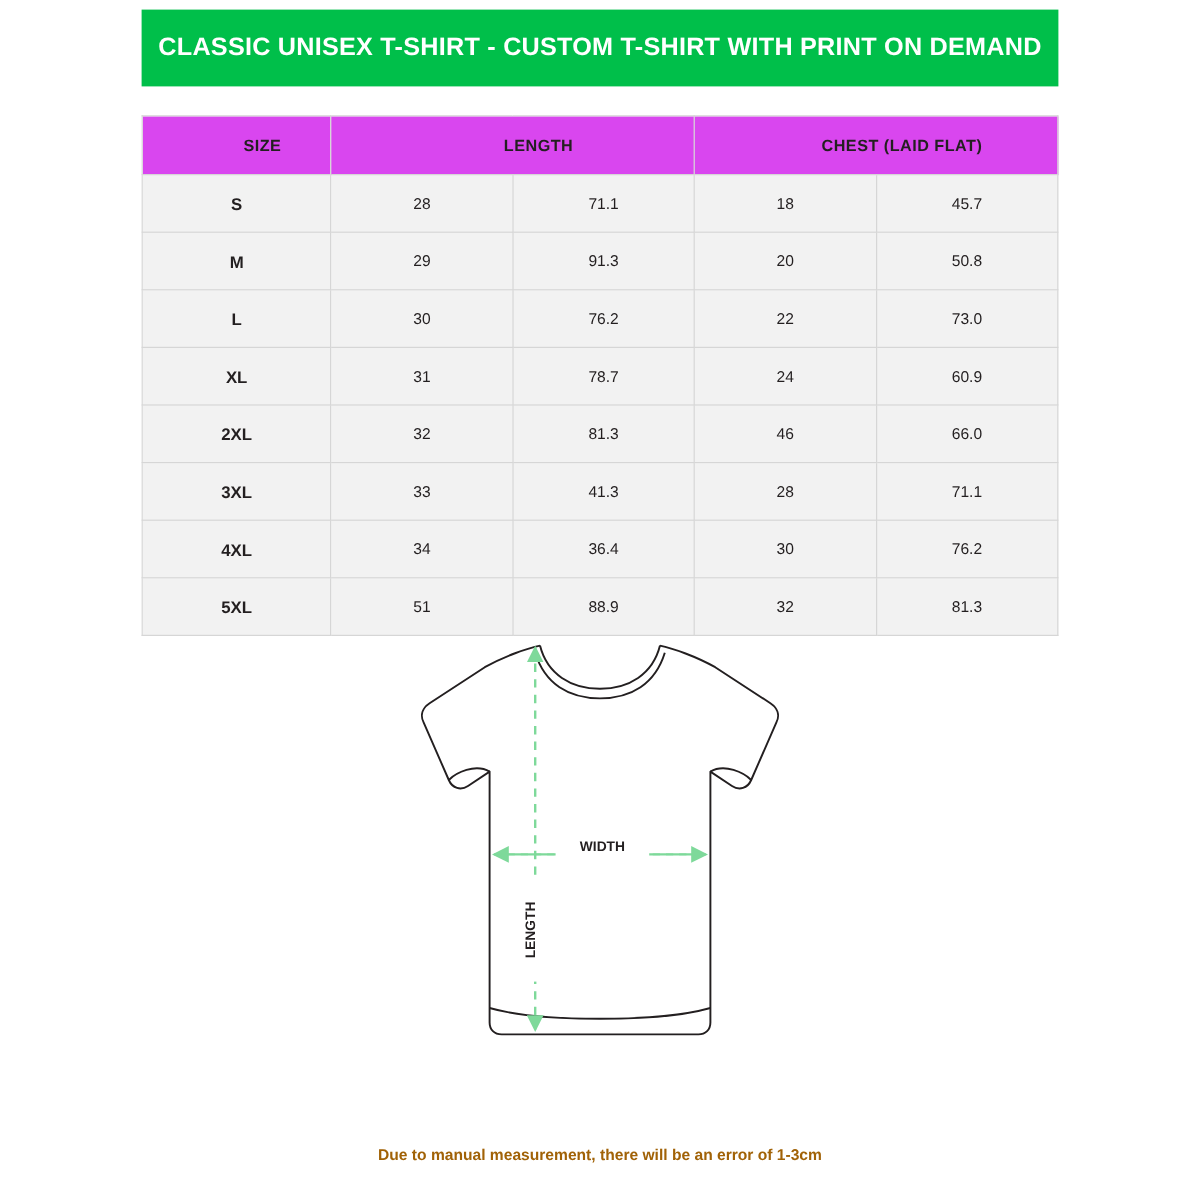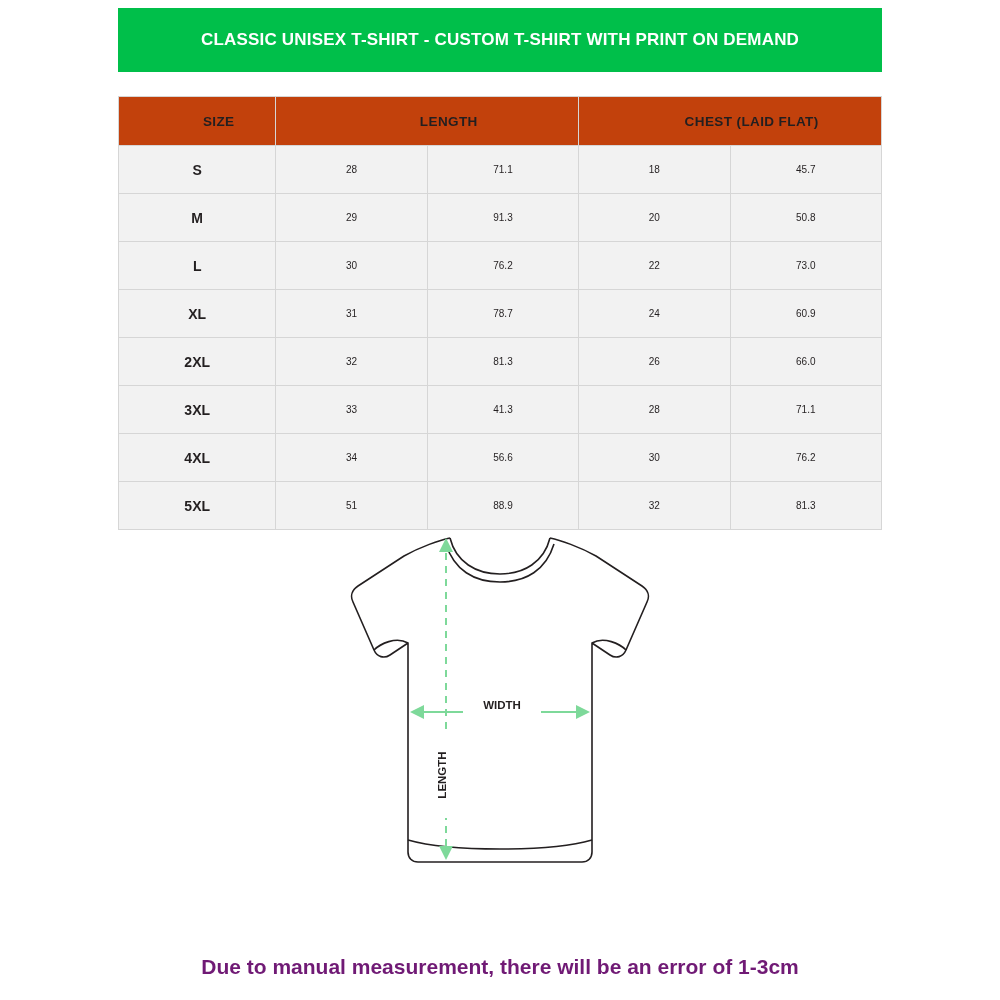--- a/index.html
+++ b/index.html
@@ -28,49 +28,49 @@
     top: 8px;
     width: 764px;
     height: 64px;
     background: #00bf4a;
     display: flex;
     align-items: center;
     justify-content: center;
   }
   .header-title {
     color: #ffffff;
-    font-size: 17px;
+    font-size: 21px;
     font-weight: bold;
     letter-spacing: 0.2px;
     text-align: center;
     white-space: nowrap;
   }
 
   
   .size-table {
     position: absolute;
     left: 118px;
     top: 96px;
     width: 764px;
     border-collapse: collapse;
     table-layout: fixed;
   }
   .size-table th, .size-table td {
     border: 1px solid #d6d6d6;
     text-align: center;
     vertical-align: middle;
-    font-size: 10px;
+    font-size: 13px;
     color: #231f20;
   }
   .size-table thead th {
     height: 46px;
     font-weight: bold;
     font-size: 13.5px;
     letter-spacing: 0.4px;
-    background: #c2410c;
+    background: #d946ef;
     padding-left: 44px;
   }
   .size-table tbody td {
     height: 45px;
     background: #f2f2f2;
   }
   .size-table tbody td.size-cell {
     font-weight: bold;
     font-size: 14px;
   }
@@ -91,22 +91,22 @@
     height: 400px;
   }
 
   
   .footer-note {
     position: absolute;
     left: 0;
     top: 955px;
     width: 1000px;
     text-align: center;
-    color: #701a75;
-    font-size: 21px;
+    color: #a16207;
+    font-size: 13px;
     font-weight: bold;
   }
 </style>
 </head>
 <body>
 
 <div class="page">
 
   <div class="header-band">
     <div class="header-title">CLASSIC UNISEX T-SHIRT - CUSTOM T-SHIRT WITH PRINT ON DEMAND</div>
@@ -153,34 +153,34 @@
         <td class="size-cell">XL</td>
         <td>31</td>
         <td>78.7</td>
         <td>24</td>
         <td>60.9</td>
       </tr>
       <tr>
         <td class="size-cell">2XL</td>
         <td>32</td>
         <td>81.3</td>
-        <td>26</td>
+        <td>46</td>
         <td>66.0</td>
       </tr>
       <tr>
         <td class="size-cell">3XL</td>
         <td>33</td>
         <td>41.3</td>
         <td>28</td>
         <td>71.1</td>
       </tr>
       <tr>
         <td class="size-cell">4XL</td>
         <td>34</td>
-        <td>56.6</td>
+        <td>36.4</td>
         <td>30</td>
         <td>76.2</td>
       </tr>
       <tr>
         <td class="size-cell">5XL</td>
         <td>51</td>
         <td>88.9</td>
         <td>32</td>
         <td>81.3</td>
       </tr>

